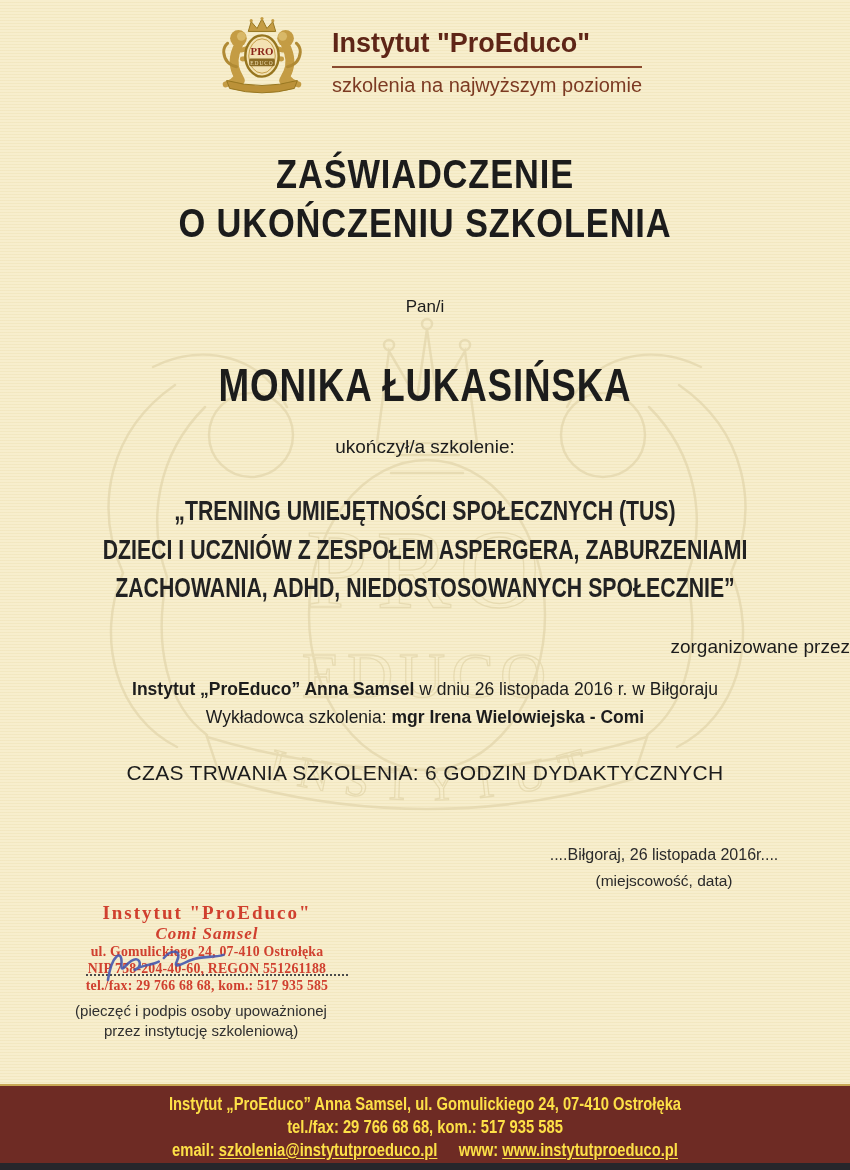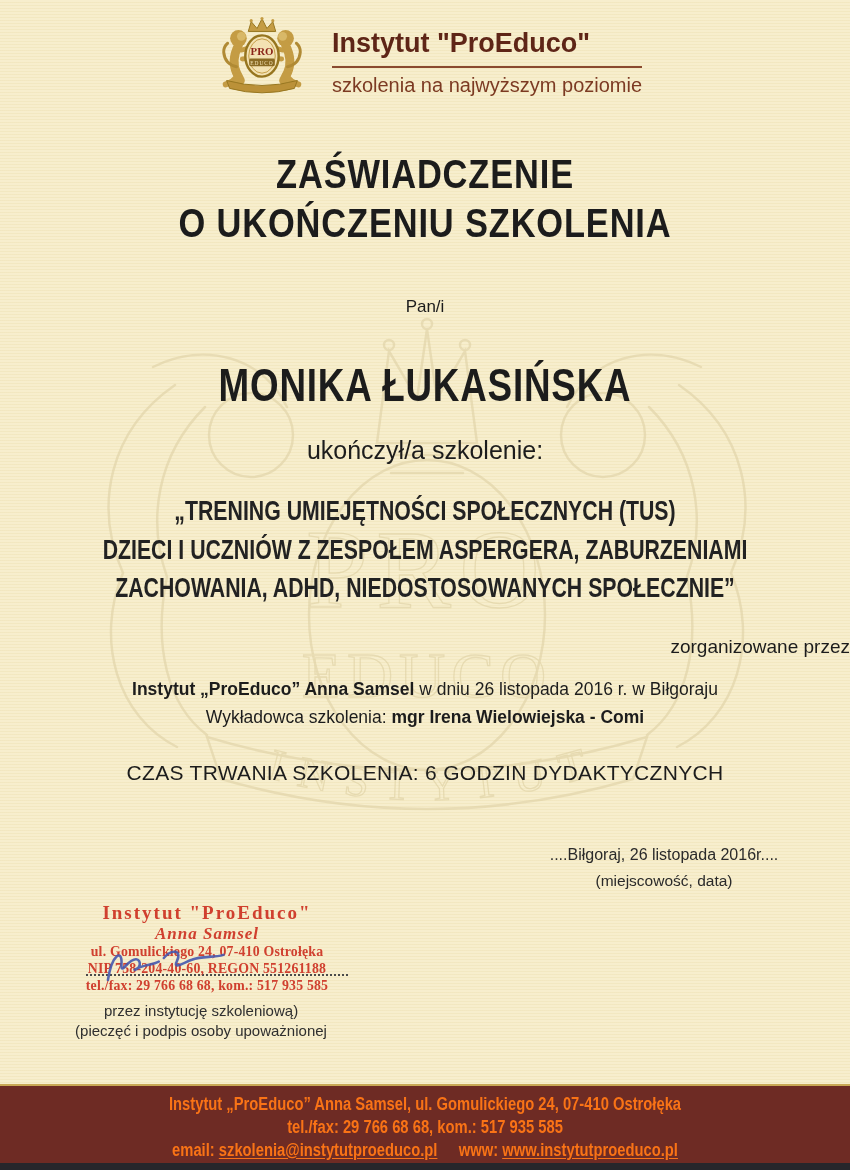--- a/index.html
+++ b/index.html
@@ -22,21 +22,21 @@
   
   .brand{position:absolute;top:16px;left:0;width:100%;display:flex;justify-content:center;align-items:flex-start;gap:16px;}
   .crest{width:108px;height:80px;flex:0 0 auto;}
   .brand-text{padding-top:12px;}
   .brand-name{font-size:27px;font-weight:bold;color:#5e2517;border-bottom:2px solid #8a4a30;padding-bottom:7px;}
   .brand-tagline{font-size:20px;color:#7c3a22;margin-top:6px;text-align:center;}
 
   .doc-title{top:150px;font-weight:bold;font-size:41px;line-height:49px;letter-spacing:1px;transform:scaleX(.84);white-space:nowrap;}
   .salutation{top:297px;font-size:17px;}
   .recipient-name{top:358px;font-size:46px;font-weight:bold;letter-spacing:1px;transform:scaleX(.8);white-space:nowrap;}
-  .completion{top:436px;font-size:25px;}
+  .completion{top:436px;font-size:19px;}
 
   .course-title{position:absolute;left:50%;top:492px;width:1150px;margin-left:-575px;
     text-align:center;font-weight:bold;font-size:28px;line-height:38.5px;
     transform:scaleX(.76);white-space:nowrap;color:#222;}
 
   .organized-label{top:636px;font-size:19px;text-align:right;}
   .organizer-line{top:679px;font-size:17.5px;}
   .lecturer-line{top:707px;font-size:17.5px;}
   .duration-line{top:761px;font-size:21px;letter-spacing:.3px;}
 
@@ -48,21 +48,21 @@
     color:#d0402f;font-family:"Liberation Serif",serif;font-weight:bold;}
   .stamp .s1{font-size:19px;letter-spacing:2px;line-height:22px;}
   .stamp .s2{font-size:17px;font-style:italic;letter-spacing:1px;line-height:19px;}
   .stamp .s3{font-size:13.8px;line-height:17px;letter-spacing:.2px;}
   .signature{position:absolute;left:98px;top:936px;width:160px;height:50px;transform:rotate(-5deg);}
   .signature path{fill:none;stroke:#4558ae;stroke-width:2.4;stroke-linecap:round;opacity:.9;}
   .stamp-caption{position:absolute;left:34px;top:1001px;width:334px;text-align:center;
     font-size:15px;line-height:20px;color:#2f2f2f;}
 
   .footer{position:absolute;left:0;top:1084px;width:850px;height:79px;background:#6e2b24;
-    border-top:2px solid #c9a855;color:#f97316;font-weight:bold;}
+    border-top:2px solid #c9a855;color:#fde047;font-weight:bold;}
   .f-inner{padding-top:7px;text-align:center;font-size:18px;line-height:23px;transform:scaleX(.82);white-space:nowrap;}
   .u{text-decoration:underline;text-underline-offset:2px;}
   .gap{display:inline-block;width:26px;}
   .bottom-strip{position:absolute;left:0;top:1163px;width:850px;height:7px;background:#26262b;}
 </style>
 </head>
 <body>
 
 <div class="page">
 
@@ -147,31 +147,31 @@
   <div class="abs duration-line">CZAS TRWANIA SZKOLENIA: 6 GODZIN DYDAKTYCZNYCH</div>
 
   <div class="date-block">
     <div class="date-value">....Biłgoraj, 26 listopada 2016r....</div>
     <div class="date-caption">(miejscowość, data)</div>
   </div>
 
   <div class="dotted-line"></div>
   <div class="stamp">
     <div class="s1">Instytut "ProEduco"</div>
-    <div class="s2">Anna Samsel</div>
+    <div class="s2">Comi Samsel</div>
     <div class="s3">ul. Gomulickiego 24, 07-410 Ostrołęka</div>
     <div class="s3">NIP 758-204-40-60, REGON 551261188</div>
     <div class="s3">tel./fax: 29 766 68 68, kom.: 517 935 585</div>
   </div>
   <svg class="signature" viewBox="0 0 150 44" aria-hidden="true">
     <path d="M8,34 C14,10 24,6 22,20 C20,32 28,16 36,17 C41,18 40,26 33,27 C42,22 50,24 57,21 M62,18 C70,10 80,12 74,22 C69,30 80,24 88,22 C98,19 108,22 118,20"></path>
   </svg>
   <div class="stamp-caption">
+    <div>(pieczęć i podpis osoby upoważnionej</div>
     <div>przez instytucję szkoleniową)</div>
-    <div>(pieczęć i podpis osoby upoważnionej</div>
   </div>
 
   <footer class="footer">
     <div class="f-inner">
       <div>Instytut „ProEduco” Anna Samsel, ul. Gomulickiego 24, 07-410 Ostrołęka</div>
       <div>tel./fax: 29 766 68 68, kom.: 517 935 585</div>
       <div><span>email: </span><span class="u">szkolenia@instytutproeduco.pl</span><span class="gap"></span><span>www: </span><span class="u">www.instytutproeduco.pl</span></div>
     </div>
   </footer>
   <div class="bottom-strip"></div>

